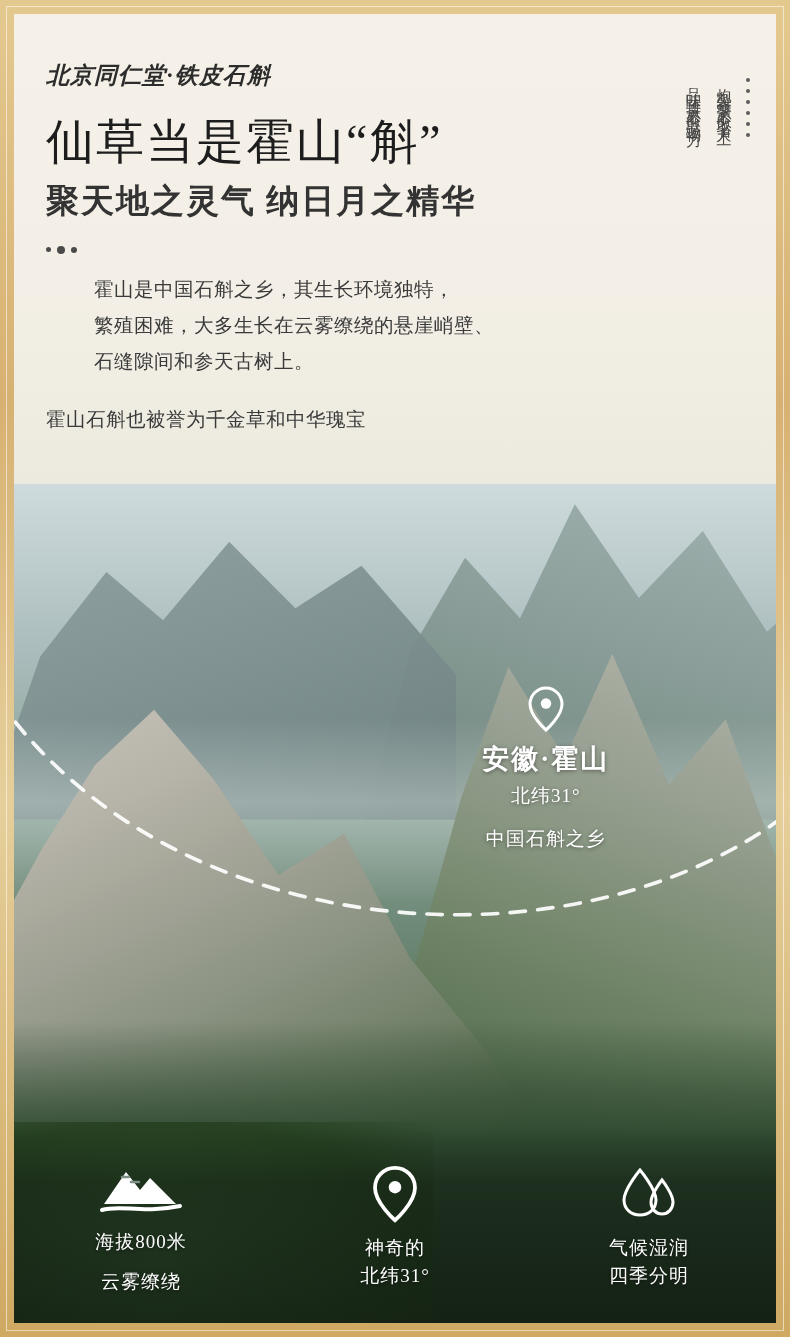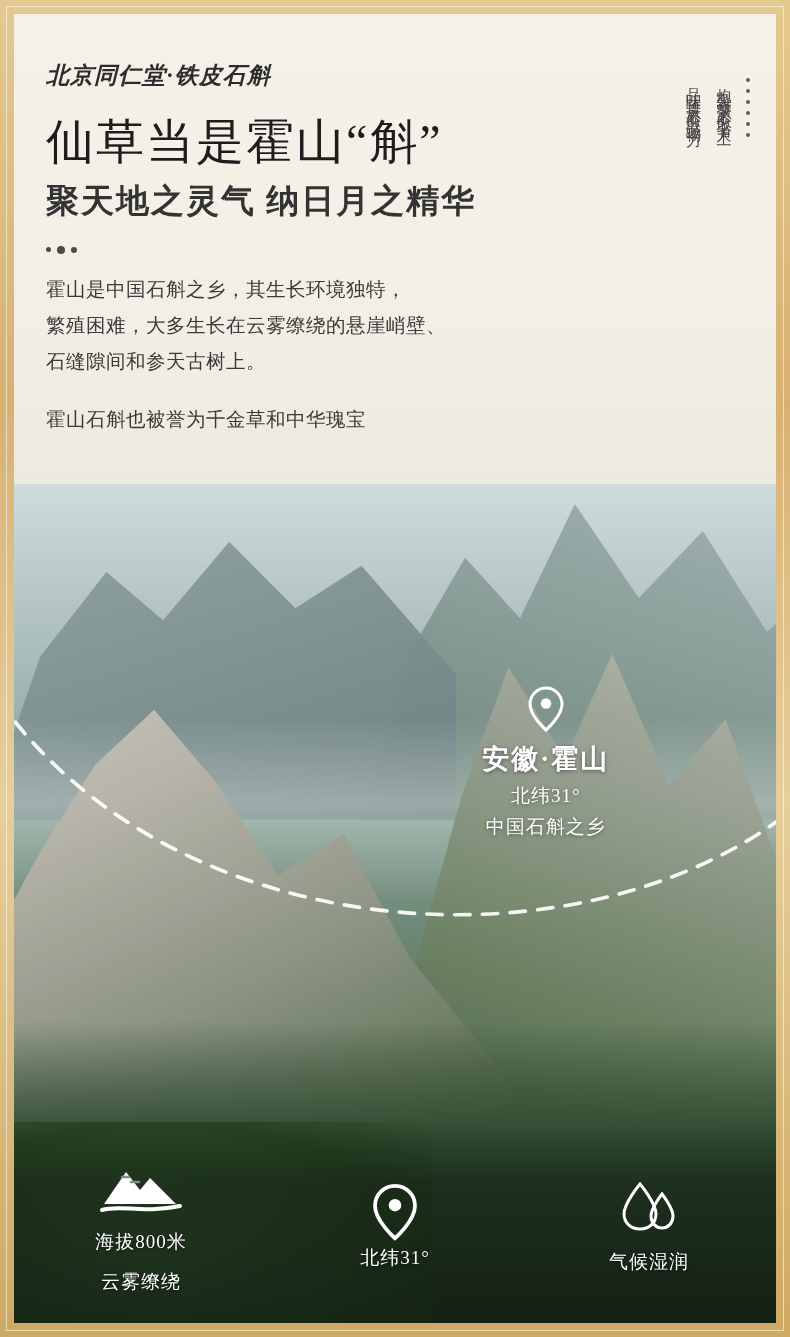--- a/index.html
+++ b/index.html
@@ -253,21 +253,21 @@
 
       <div class="headline">仙草当是霍山“斛”</div>
       <div class="subhead">聚天地之灵气 纳日月之精华</div>
 
       <div class="dots-row">
         <i class="s1"></i>
         <i class="s2"></i>
         <i class="s3"></i>
       </div>
 
-      <div class="body-copy" style="white-space:pre-line;">霍山是中国石斛之乡，其生长环境独特，
+      <div class="body-copy" style="white-space:pre-line;margin-left:48px;">霍山是中国石斛之乡，其生长环境独特，
 繁殖困难，大多生长在云雾缭绕的悬崖峭壁、
 石缝隙间和参天古树上。</div>
       <div class="body-copy second">霍山石斛也被誉为千金草和中华瑰宝</div>
 
       <div class="vertical-side">
         <div class="v-dots">
           <i></i>
           <i></i>
           <i></i>
           <i></i>
@@ -295,21 +295,21 @@
 
       <div class="locator">
         <div class="pin-wrap">
           <svg width="40" height="48" viewBox="0 0 40 48">
             <path d="M20 3 C11.2 3 4 10.2 4 19 C4 31 20 45 20 45 C20 45 36 31 36 19 C36 10.2 28.8 3 20 3 Z" fill="none" stroke="#ffffff" stroke-width="3"></path>
             <circle cx="20" cy="18.5" r="5.2" fill="#ffffff"></circle>
           </svg>
         </div>
         <div class="loc-title">安徽·霍山</div>
         <div class="loc-sub">北纬31°</div>
-        <div class="loc-sub" style="margin-top:5px;">中国石斛之乡</div>
+        <div class="loc-sub" style="margin-top:17px;">中国石斛之乡</div>
       </div>
 
       <div class="features">
 
         <div class="feature">
           <div class="f-icon">
             <svg width="86" height="56" viewBox="0 0 86 56">
               <path d="M6 44 L28 12 L42 30 L52 18 L78 44 Z" fill="#ffffff"></path>
               <path d="M24 17 L31 17 M33 22 L41 22" stroke="#7e8f86" stroke-width="2.5" stroke-linecap="round"></path>
               <path d="M4 50 C22 44 44 54 82 46" stroke="#ffffff" stroke-width="4" fill="none" stroke-linecap="round"></path>
@@ -319,30 +319,32 @@
           <div class="f-text" style="margin-top:12px;">云雾缭绕</div>
         </div>
 
         <div class="feature">
           <div class="f-icon">
             <svg width="50" height="60" viewBox="0 0 40 48">
               <path d="M20 3 C11.2 3 4 10.2 4 19 C4 31 20 45 20 45 C20 45 36 31 36 19 C36 10.2 28.8 3 20 3 Z" fill="none" stroke="#ffffff" stroke-width="3"></path>
               <circle cx="20" cy="18.5" r="5" fill="#ffffff"></circle>
             </svg>
           </div>
+          <div class="f-text">神奇的</div>
           <div class="f-text" style="margin-top:0;">北纬31°</div>
         </div>
 
         <div class="feature">
           <div class="f-icon">
             <svg width="62" height="60" viewBox="0 0 62 60">
               <path d="M22 6 C22 6 6 25 6 36 C6 45 13 51 22 51 C31 51 38 45 38 36 C38 25 22 6 22 6 Z" fill="none" stroke="#ffffff" stroke-width="3"></path>
               <path d="M44 16 C44 16 33 30 33 38 C33 45 38 50 44 50 C50 50 55 45 55 38 C55 30 44 16 44 16 Z" fill="none" stroke="#ffffff" stroke-width="3"></path>
             </svg>
           </div>
           <div class="f-text">气候湿润</div>
+          <div class="f-text" style="margin-top:0;">四季分明</div>
         </div>
 
       </div>
     </div>
 
   </div>
 </div>
 
 </body></html>

